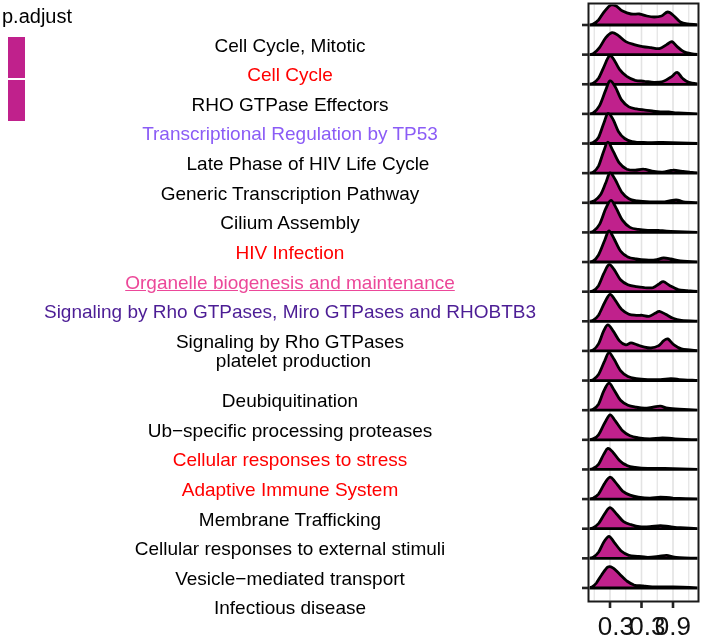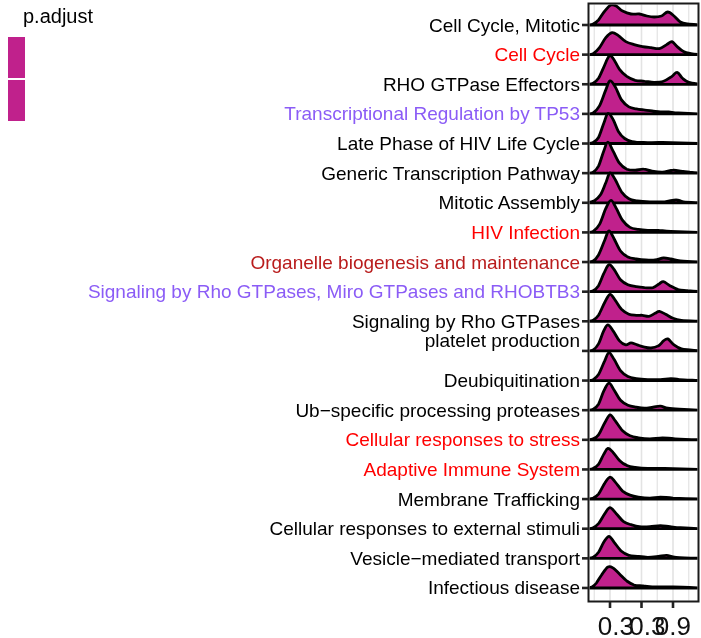--- a/index.html
+++ b/index.html
@@ -1,47 +1,47 @@
 <!DOCTYPE html>
 <html><head>
 <meta charset="utf-8">
 <style>
   html,body{margin:0;padding:0;background:#fff;}
   body{font-family:"Liberation Sans", sans-serif;}
   .canvas{position:relative;width:701px;height:638px;background:#fff;overflow:hidden;}
-  .legend-title{position:absolute;left:23px;top:5px;font-size:20px;color:#000;white-space:nowrap;}
+  .legend-title{position:absolute;left:2px;top:5px;font-size:20px;color:#000;white-space:nowrap;}
   .legend-bar{position:absolute;left:8px;top:37px;width:17px;height:84px;}
   .legend-tick{position:absolute;left:0;top:50%;margin-top:-1px;width:100%;height:2px;background:#fff;}
   .legend-value{position:absolute;left:31px;top:66px;font-size:20px;color:#000;white-space:nowrap;}
-  .ylab{position:absolute;left:0;width:580px;text-align:right;font-size:19px;line-height:19px;
-        white-space:nowrap;color:#000;}
+  .ylab{position:absolute;left:0;width:580px;text-align:center;font-size:19px;line-height:19px;
+        white-space:nowrap;color:#000;margin-top:20px;}
   .ylab .l2{display:block;}
   .xlab{position:absolute;width:48px;text-align:right;font-size:26px;color:#111;white-space:nowrap;}
   svg{position:absolute;left:0;top:0;}
 </style>
 </head>
 <body>
 
 <div class="canvas">
   <div class="legend-title">p.adjust</div>
   <div class="legend-bar" id="legend-bar" style="background: rgb(192, 33, 140);">
     <div class="legend-tick"></div>
   </div>
 
   <div id="ylabels">
       <div class="ylab" style="top: 15.5px;"><span style="color: rgb(0, 0, 0);">Cell Cycle, Mitotic</span></div>
       <div class="ylab" style="top: 45.13px;"><span style="color: rgb(255, 0, 0);">Cell Cycle</span></div>
       <div class="ylab" style="top: 74.76px;"><span style="color: rgb(0, 0, 0);">RHO GTPase Effectors</span></div>
       <div class="ylab" style="top: 104.39px;"><span style="color: #8b5cf6;">Transcriptional Regulation by TP53</span></div>
-      <div class="ylab" style="top: 134.02px;"><span style="color: rgb(0, 0, 0);">Late Phase of HIV Life Cycle</span></div>
+      <div class="ylab" style="top: 134.02px; padding-left: 18px;"><span style="color: rgb(0, 0, 0);">Late Phase of HIV Life Cycle</span></div>
       <div class="ylab" style="top: 163.65px;"><span style="color: rgb(0, 0, 0);">Generic Transcription Pathway</span></div>
-      <div class="ylab" style="top: 193.28px;"><span style="color: rgb(0, 0, 0);">Mitotic Assembly</span></div>
+      <div class="ylab" style="top: 193.28px;"><span style="color: rgb(0, 0, 0);">Cilium Assembly</span></div>
       <div class="ylab" style="top: 222.91px;"><span style="color: rgb(255, 0, 0);">HIV Infection</span></div>
-      <div class="ylab" style="top: 252.54px;"><span style="color: #b91c1c;">Organelle biogenesis and maintenance</span></div>
-      <div class="ylab" style="top: 282.17px;"><span style="color: #8b5cf6;">Signaling by Rho GTPases, Miro GTPases and RHOBTB3</span></div>
+      <div class="ylab" style="top: 252.54px;"><span style="color: #ec4899; text-decoration: underline;">Organelle biogenesis and maintenance</span></div>
+      <div class="ylab" style="top: 282.17px;"><span style="color: #4c1d95;">Signaling by Rho GTPases, Miro GTPases and RHOBTB3</span></div>
       <div class="ylab" style="top: 311.8px;"><span style="color: rgb(0, 0, 0);">Signaling by Rho GTPases</span></div>
       <div class="ylab" style="top: 331.43px;"><span class="l2" style="color: rgb(0, 0, 0); padding-left: 7px;">platelet production</span></div>
       <div class="ylab" style="top: 371.06px;"><span style="color: rgb(0, 0, 0);">Deubiquitination</span></div>
       <div class="ylab" style="top: 400.69px;"><span style="color: rgb(0, 0, 0);">Ub−specific processing proteases</span></div>
       <div class="ylab" style="top: 430.32px;"><span style="color: rgb(255, 0, 0);">Cellular responses to stress</span></div>
       <div class="ylab" style="top: 459.95px;"><span style="color: rgb(255, 0, 0);">Adaptive Immune System</span></div>
       <div class="ylab" style="top: 489.58px;"><span style="color: rgb(0, 0, 0);">Membrane Trafficking</span></div>
       <div class="ylab" style="top: 519.21px;"><span style="color: rgb(0, 0, 0);">Cellular responses to external stimuli</span></div>
       <div class="ylab" style="top: 548.84px;"><span style="color: rgb(0, 0, 0);">Vesicle−mediated transport</span></div>
       <div class="ylab" style="top: 578.47px;"><span style="color: rgb(0, 0, 0);">Infectious disease</span></div>

